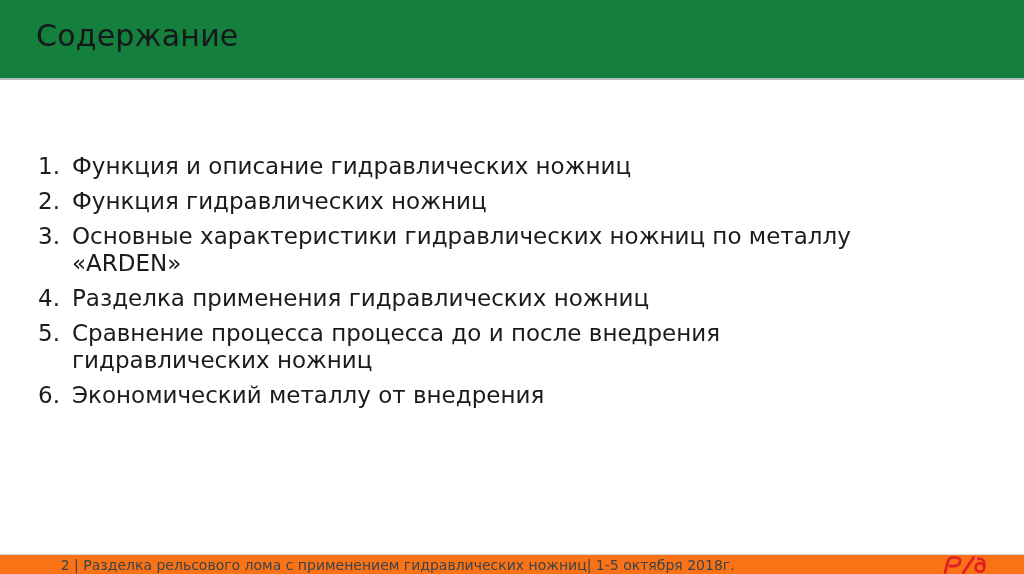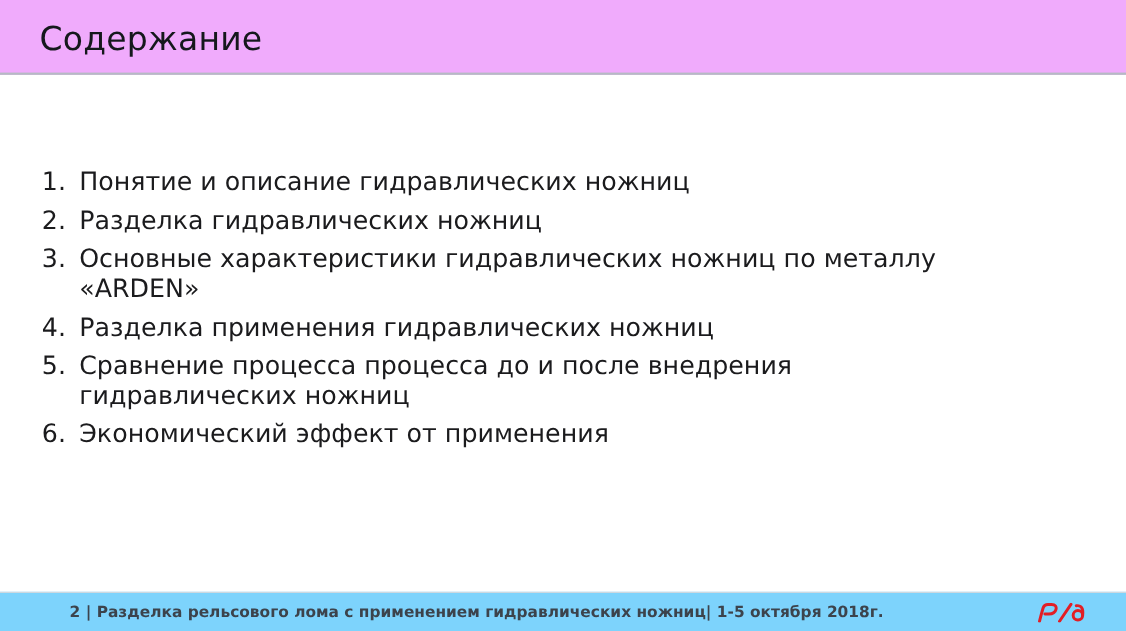--- a/index.html
+++ b/index.html
@@ -15,22 +15,22 @@
     overflow: hidden;
     font-family: "DejaVu Sans", "Liberation Sans", sans-serif;
   }
 
   
   .header-bar {
     position: absolute;
     top: 0;
     left: 0;
     width: 100%;
-    height: 68px;
-    background: #f0abfc;
+    height: 80px;
+    background: #15803d;
     border-bottom: 2px solid #b5bbc3;
     box-sizing: border-box;
   }
   .slide-title {
     position: absolute;
     left: 36px;
     top: 21px;
     font-size: 30px;
     line-height: 1;
     color: #15181c;
@@ -61,27 +61,26 @@
   .toc-text {
     flex: 1;
   }
 
   
   .footer-bar {
     position: absolute;
     left: 0;
     bottom: 0;
     width: 100%;
-    height: 36px;
-    background: #7dd3fc;
+    height: 20px;
+    background: #f97316;
     border-top: 1px solid #d6d9dd;
     box-sizing: border-box;
     display: flex;
     align-items: center;
-    font-weight: bold;
   }
   .footer-info {
     margin-left: 34px;
     font-size: 14px;
     color: #3c434c;
     white-space: pre;
   }
   .footer-sep { white-space: pre; }
   .rzd-logo {
     position: absolute;
@@ -98,41 +97,41 @@
 
 <div class="slide">
 
   <div class="header-bar">
     <div class="slide-title">Содержание</div>
   </div>
 
   <ol class="toc-list">
     <li class="toc-item">
       <span class="toc-num">1.</span>
-      <span class="toc-text">Понятие и описание гидравлических ножниц</span>
+      <span class="toc-text">Функция и описание гидравлических ножниц</span>
     </li>
     <li class="toc-item">
       <span class="toc-num">2.</span>
-      <span class="toc-text">Разделка гидравлических ножниц</span>
+      <span class="toc-text">Функция гидравлических ножниц</span>
     </li>
     <li class="toc-item">
       <span class="toc-num">3.</span>
       <span class="toc-text">Основные характеристики гидравлических ножниц по металлу «ARDEN»</span>
     </li>
     <li class="toc-item">
       <span class="toc-num">4.</span>
       <span class="toc-text">Разделка применения гидравлических ножниц</span>
     </li>
     <li class="toc-item">
       <span class="toc-num">5.</span>
       <span class="toc-text">Сравнение процесса процесса до и после внедрения гидравлических ножниц</span>
     </li>
     <li class="toc-item">
       <span class="toc-num">6.</span>
-      <span class="toc-text">Экономический эффект от применения</span>
+      <span class="toc-text">Экономический металлу от внедрения</span>
     </li>
   </ol>
 
   <div class="footer-bar">
     <div class="footer-info">
       <span>2</span><span class="footer-sep"> | </span><span>Разделка рельсового лома с применением гидравлических ножниц</span><span class="footer-sep">| </span><span>1-5 октября 2018г.</span>
     </div>
     <div class="rzd-logo">
       <svg viewBox="0 0 46 18" xmlns="http://www.w3.org/2000/svg">
         <g fill="none" stroke="#e21e25" stroke-width="2.7" stroke-linecap="round" stroke-linejoin="round">

